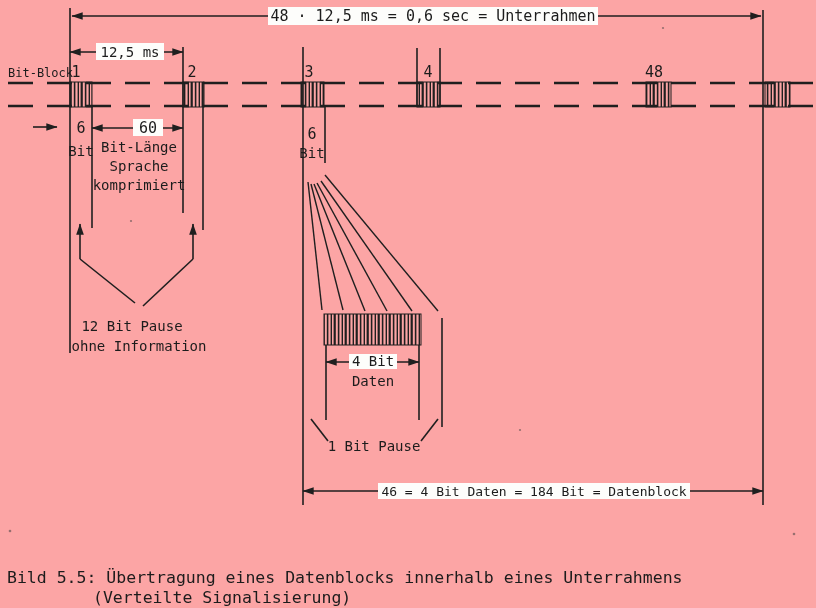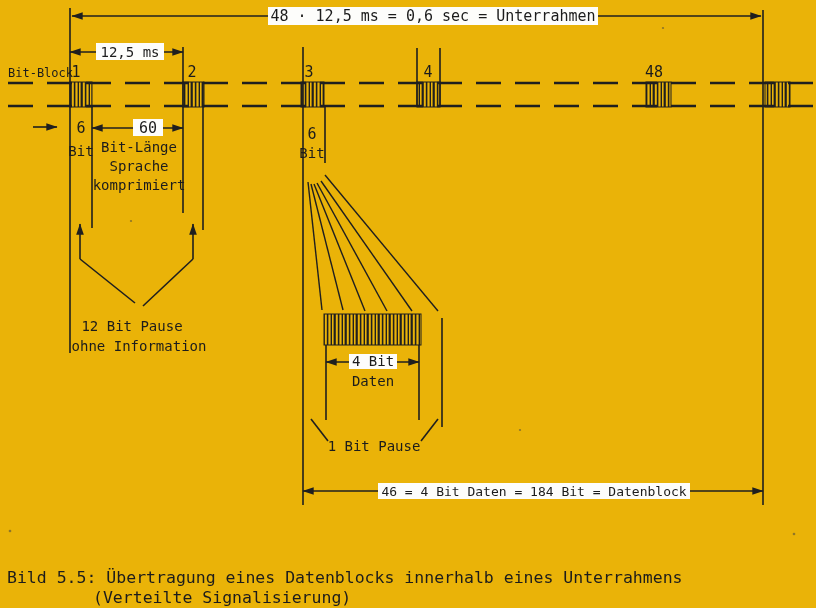--- a/index.html
+++ b/index.html
@@ -1,16 +1,16 @@
 <!DOCTYPE html>
 <html><head>
 <meta charset="utf-8">
 <style>
   html,body{margin:0;padding:0;background:#ffffff;}
-  #page{position:relative;width:816px;height:608px;background:#eab308;overflow:hidden;}
+  #page{position:relative;width:816px;height:608px;background:#fca5a5;overflow:hidden;}
   svg{display:block;}
   svg line, svg path.stroke{stroke:#1f1f1f;fill:none;}
   .thin{stroke-width:1.6;}
   .fan{stroke-width:1.4;}
   .dash{stroke-width:2.3;stroke-dasharray:25 14;}
   .blk{stroke:#1f1f1f;stroke-width:1;}
   .mask{fill:#fdfdfb;stroke:none;}
   text{font-family:"DejaVu Sans Mono","Liberation Mono",monospace;fill:#1c1c1c;}
   .mid{text-anchor:middle;}
   .t16{font-size:16.5px;}

